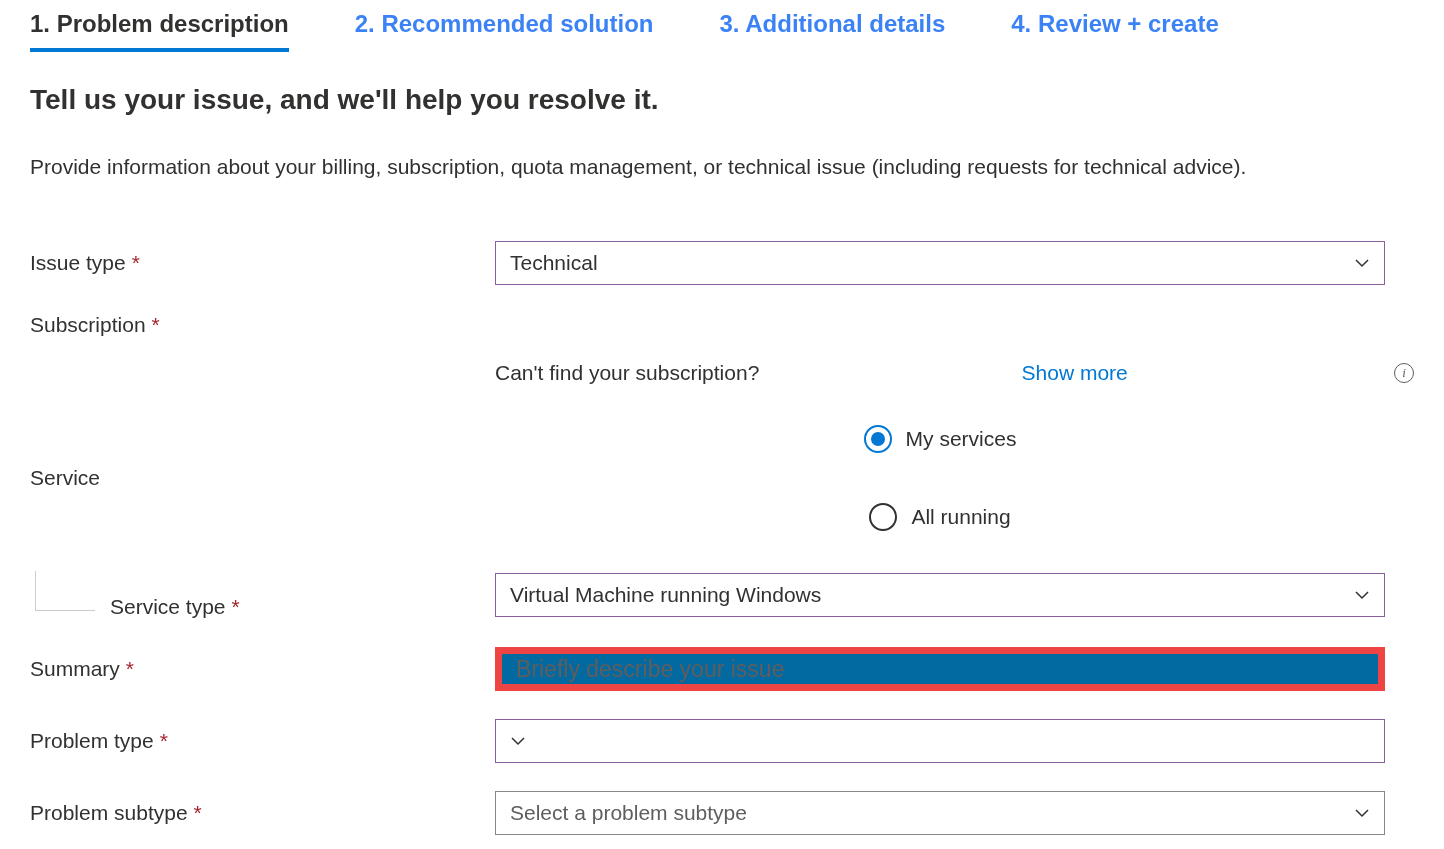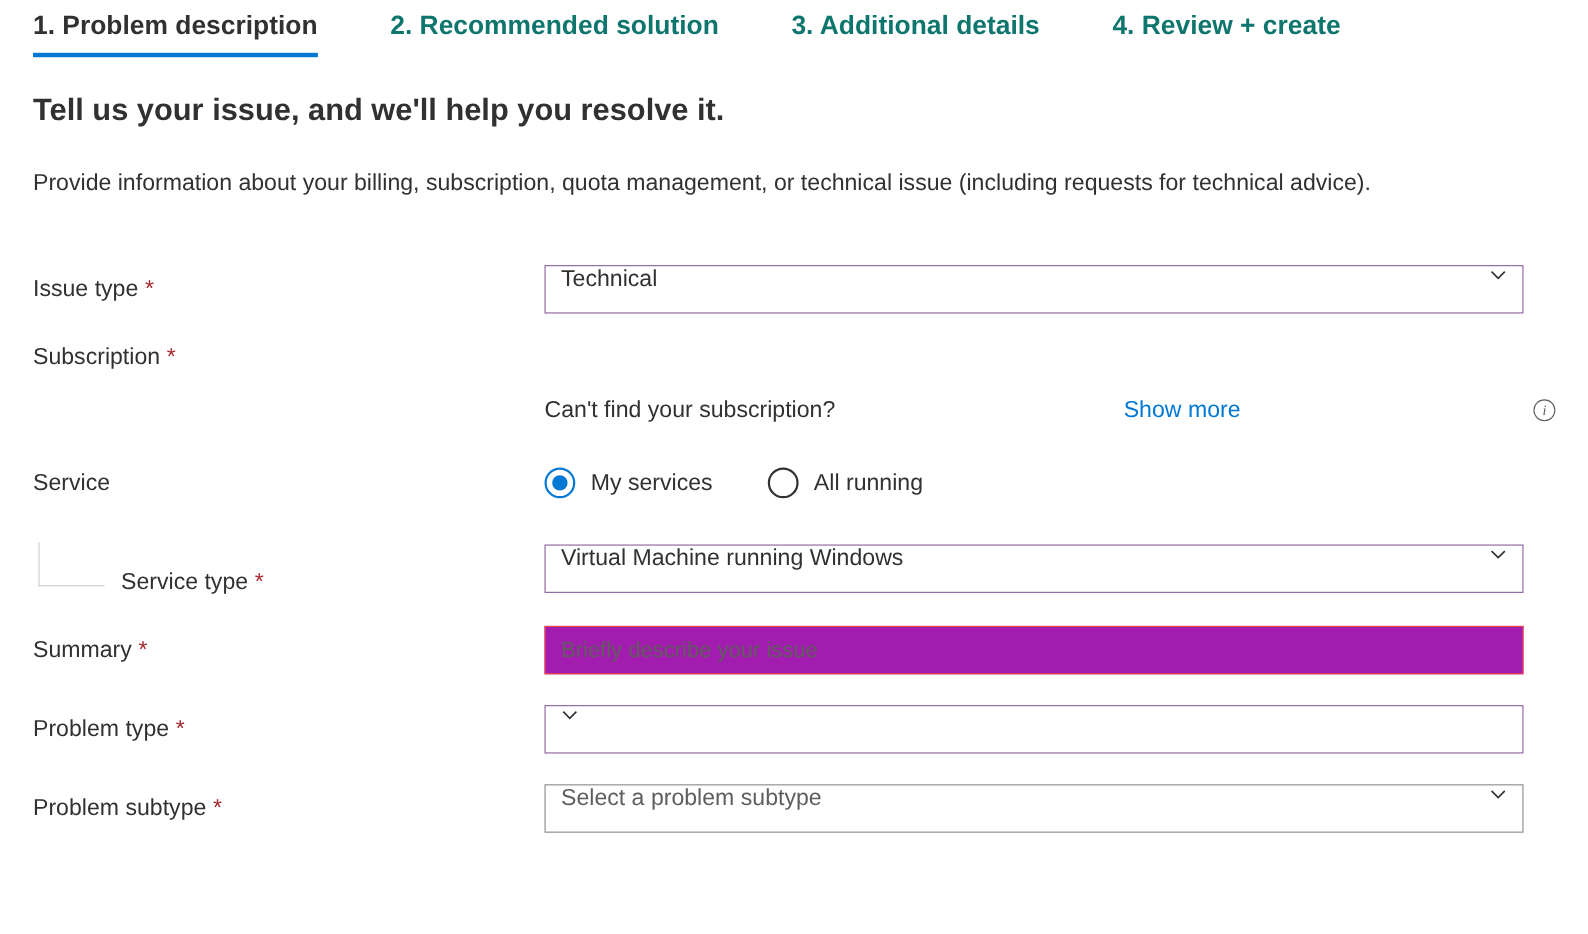--- a/index.html
+++ b/index.html
@@ -15,21 +15,21 @@
       font-size: 20px;
     }
     .tabs {
       display: flex;
       gap: 66px;
       margin-bottom: 32px;
     }
     .tab {
       font-size: 24px;
       font-weight: 600;
-      color: #0f766e;
+      color: #3b82f6;
       cursor: pointer;
       padding-bottom: 10px;
       border-bottom: 4px solid transparent;
     }
     .tab.active {
       color: #323130;
       border-bottom-color: #0078d4;
     }
     .heading {
       font-size: 28px;
@@ -76,21 +76,21 @@
       max-width: 890px;
     }
     .dropdown {
       position: relative;
       width: 100%;
       height: 44px;
       border: 1px solid #8a8886;
       background: #ffffff;
       cursor: pointer;
       display: flex;
-      align-items: flex-start;
+      align-items: center;
       padding: 0 14px;
     }
     .dropdown.highlighted {
       border-color: #8b5e9e;
     }
     .dropdown-text {
       flex: 1;
       font-size: 21px;
       color: #323130;
     }
@@ -98,24 +98,24 @@
       color: #605e5c;
     }
     .chevron {
       width: 16px;
       height: 16px;
       flex-shrink: 0;
     }
     .text-input {
       width: 100%;
       height: 44px;
-      border: 1px solid #ef4444;
-      background: #a21caf;
+      border: 7px solid #ef4444;
+      background: #0369a1;
       padding: 0 14px;
-      font-size: 20px;
+      font-size: 23px;
       font-family: inherit;
     }
     .text-input::placeholder {
       color: #605e5c;
     }
     .helper-row {
       margin-left: 465px;
       margin-top: -4px;
       margin-bottom: 40px;
       font-size: 21px;
@@ -142,20 +142,21 @@
       font-size: 13px;
       font-style: italic;
       font-family: Georgia, serif;
       color: #605e5c;
       margin-left: 4px;
     }
     .radio-group {
       display: flex;
       gap: 50px;
       align-items: center;
+      flex-direction: column;
     }
     .radio-option {
       display: flex;
       align-items: center;
       gap: 14px;
       cursor: pointer;
     }
     .radio-circle {
       width: 28px;
       height: 28px;

